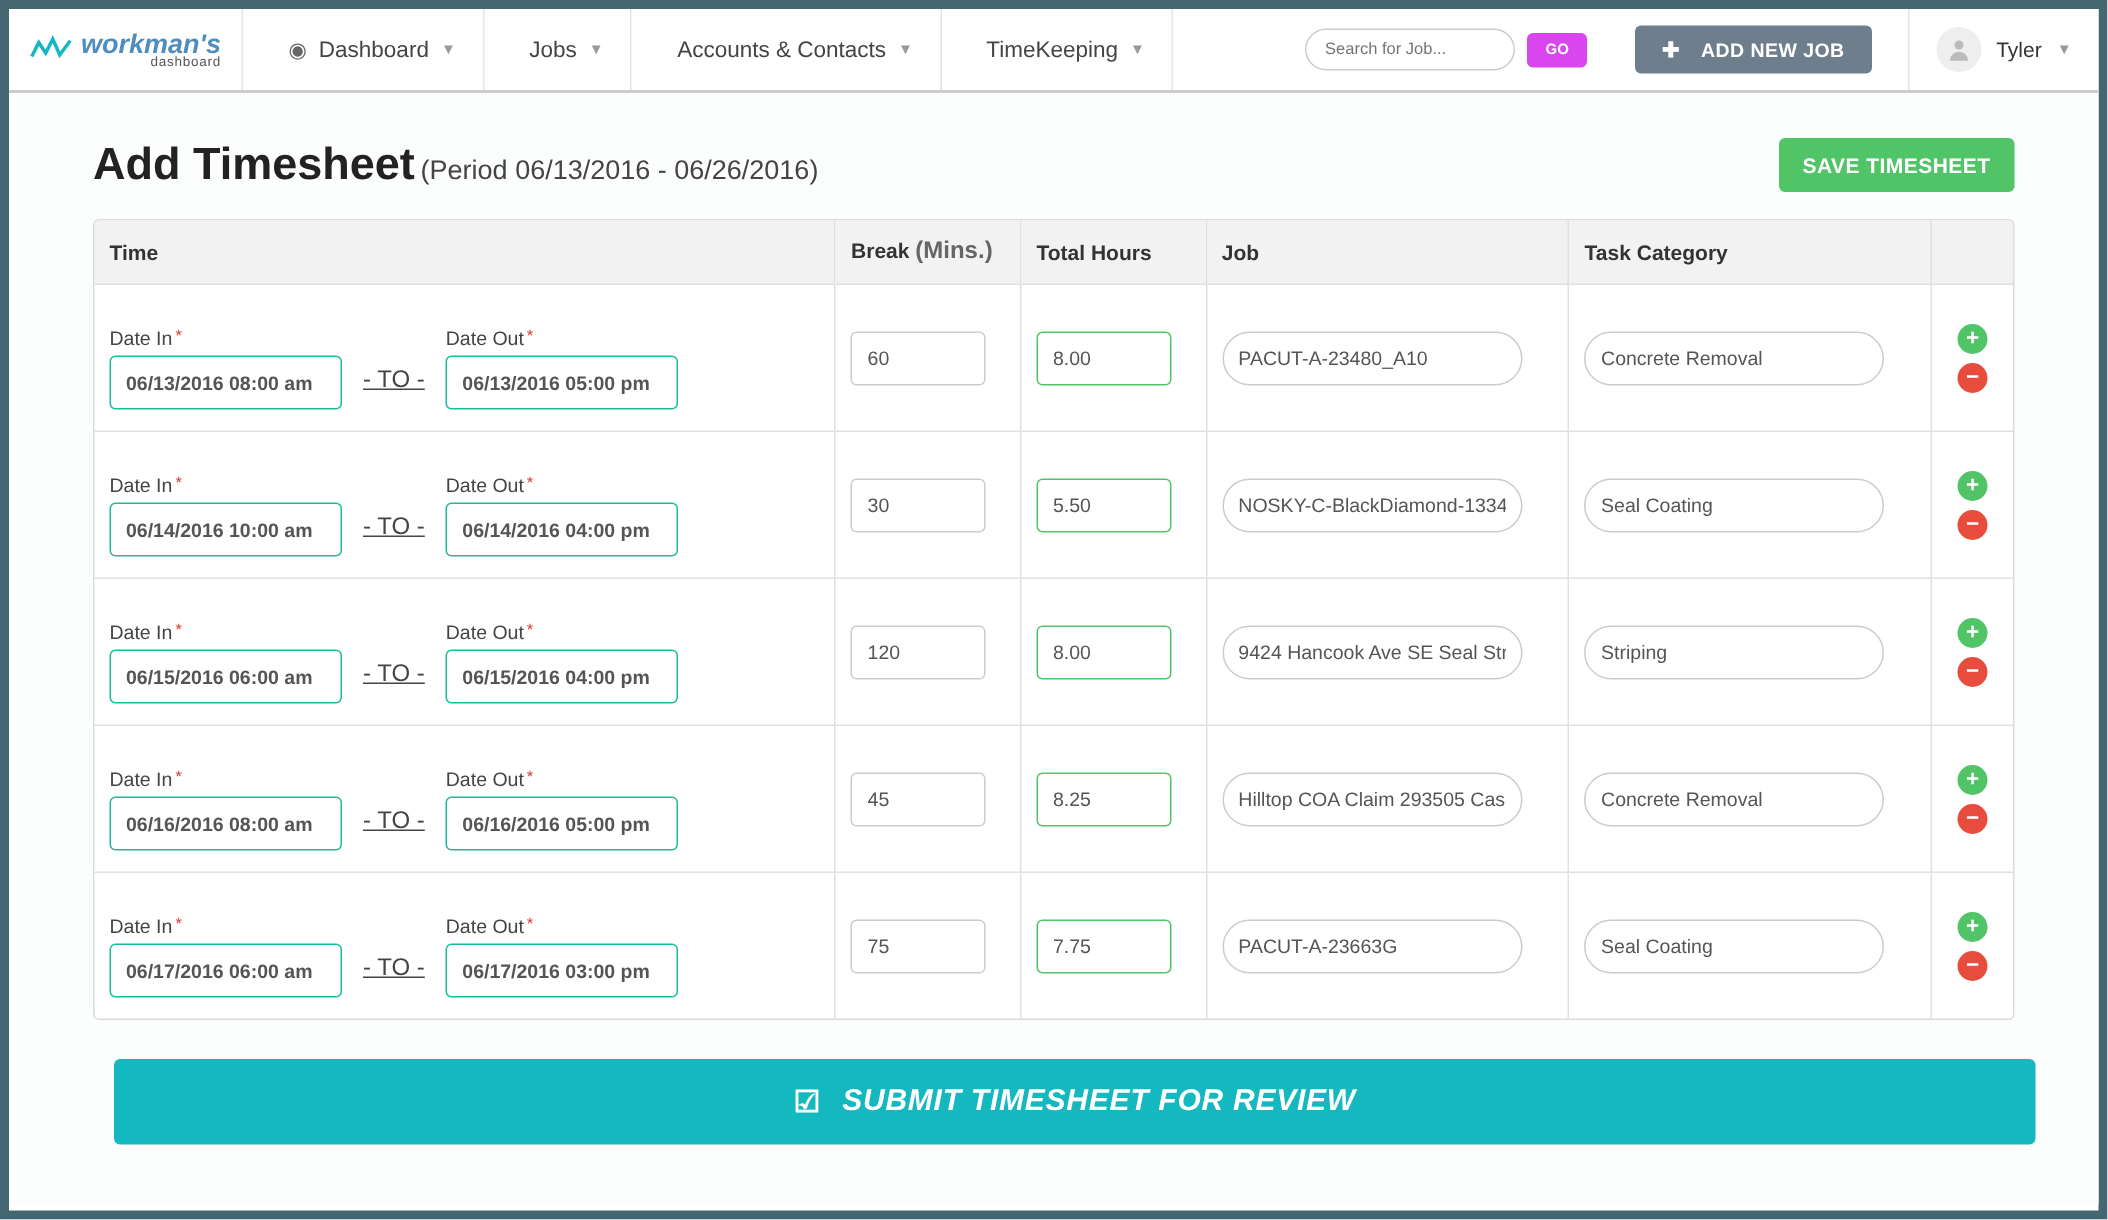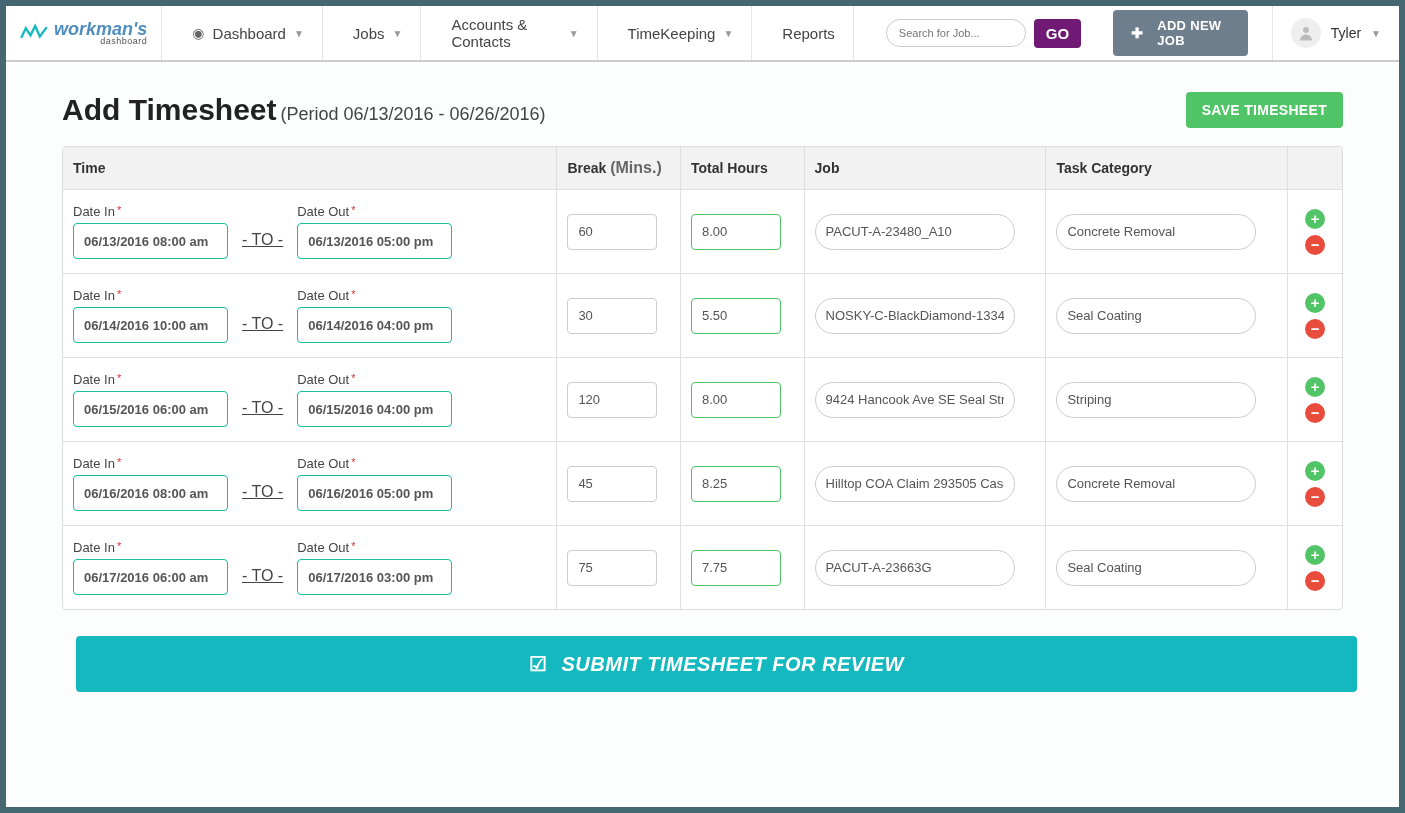--- a/index.html
+++ b/index.html
@@ -40,22 +40,22 @@
   .nav-item .dash-ico { font-size:14px; color:#666; }
   .nav-spacer { flex: 1; }
   .nav-search {
     display:flex; align-items:center; padding: 16px 8px; gap:8px;
   }
   .nav-search input {
     width: 140px; height: 28px; border:1px solid #ccc; border-radius:14px;
     padding: 0 12px; font-size:11px; color:#999;
   }
   .go-btn {
-    background:#701a75; border:none; color:#fff; font-weight:bold;
-    font-size:15px; padding:6px 12px; border-radius:4px; cursor:pointer;
+    background:#d946ef; border:none; color:#fff; font-weight:bold;
+    font-size:10px; padding:6px 12px; border-radius:4px; cursor:pointer;
   }
   .add-job-btn {
     display:flex; align-items:center; gap:14px;
     background:#6f7e8d; color:#fff; font-weight:700; font-size:13px;
     padding: 8px 18px; border-radius:4px; margin: 0 12px; align-self:center;
     cursor:pointer; letter-spacing:0.3px;
   }
   .add-job-btn .plus { font-size:14px; }
   .user-cell {
     display:flex; align-items:center; padding:0 18px; border-left:1px solid #e5e5e5;
@@ -101,21 +101,21 @@
 
   .col-time { width:460px; }
   .col-break { width:115px; }
   .col-hours { width:115px; }
   .col-job { width:225px; }
   .col-task { width:225px; }
   .col-actions { width:50px; text-align:center; }
 
   .time-cell { display:flex; align-items:flex-end; gap:14px; padding:4px 0; }
   .date-field { display:flex; flex-direction:column; gap:4px; }
-  .date-field label { font-size:13px; color:#444; }
+  .date-field label { font-size:13px; color:#444;margin-top:14px; }
   .date-field .req { color:#d33; font-size:11px; margin-left:2px; vertical-align:top; }
   .to-sep { color:#444; font-size:16px; padding-bottom:10px; white-space:nowrap;text-decoration:underline; }
 
   input.inp {
     height:36px; border:1px solid #ccc; border-radius:4px;
     padding:0 10px; font-size:13px; color:#555; background:#fff;
   }
   input.teal { border-color:#1abc9c;font-weight:bold; }
   input.green { border-color:#52c468; }
   input.date-inp { width:155px; }
@@ -165,23 +165,20 @@
       <span>Jobs</span>
       <span class="caret">▼</span>
     </div>
     <div class="nav-item">
       <span>Accounts &amp; Contacts</span>
       <span class="caret">▼</span>
     </div>
     <div class="nav-item">
       <span>TimeKeeping</span>
       <span class="caret">▼</span>
-    </div>
-    <div class="nav-item">
-      <span>Reports</span>
     </div>
     <div class="nav-spacer"></div>
     <div class="nav-search">
       <input type="text" placeholder="Search for Job..." style="">
       <button class="go-btn">GO</button>
     </div>
     <div class="add-job-btn">
       <span class="plus">✚</span>
       <span>ADD NEW JOB</span>
     </div>

